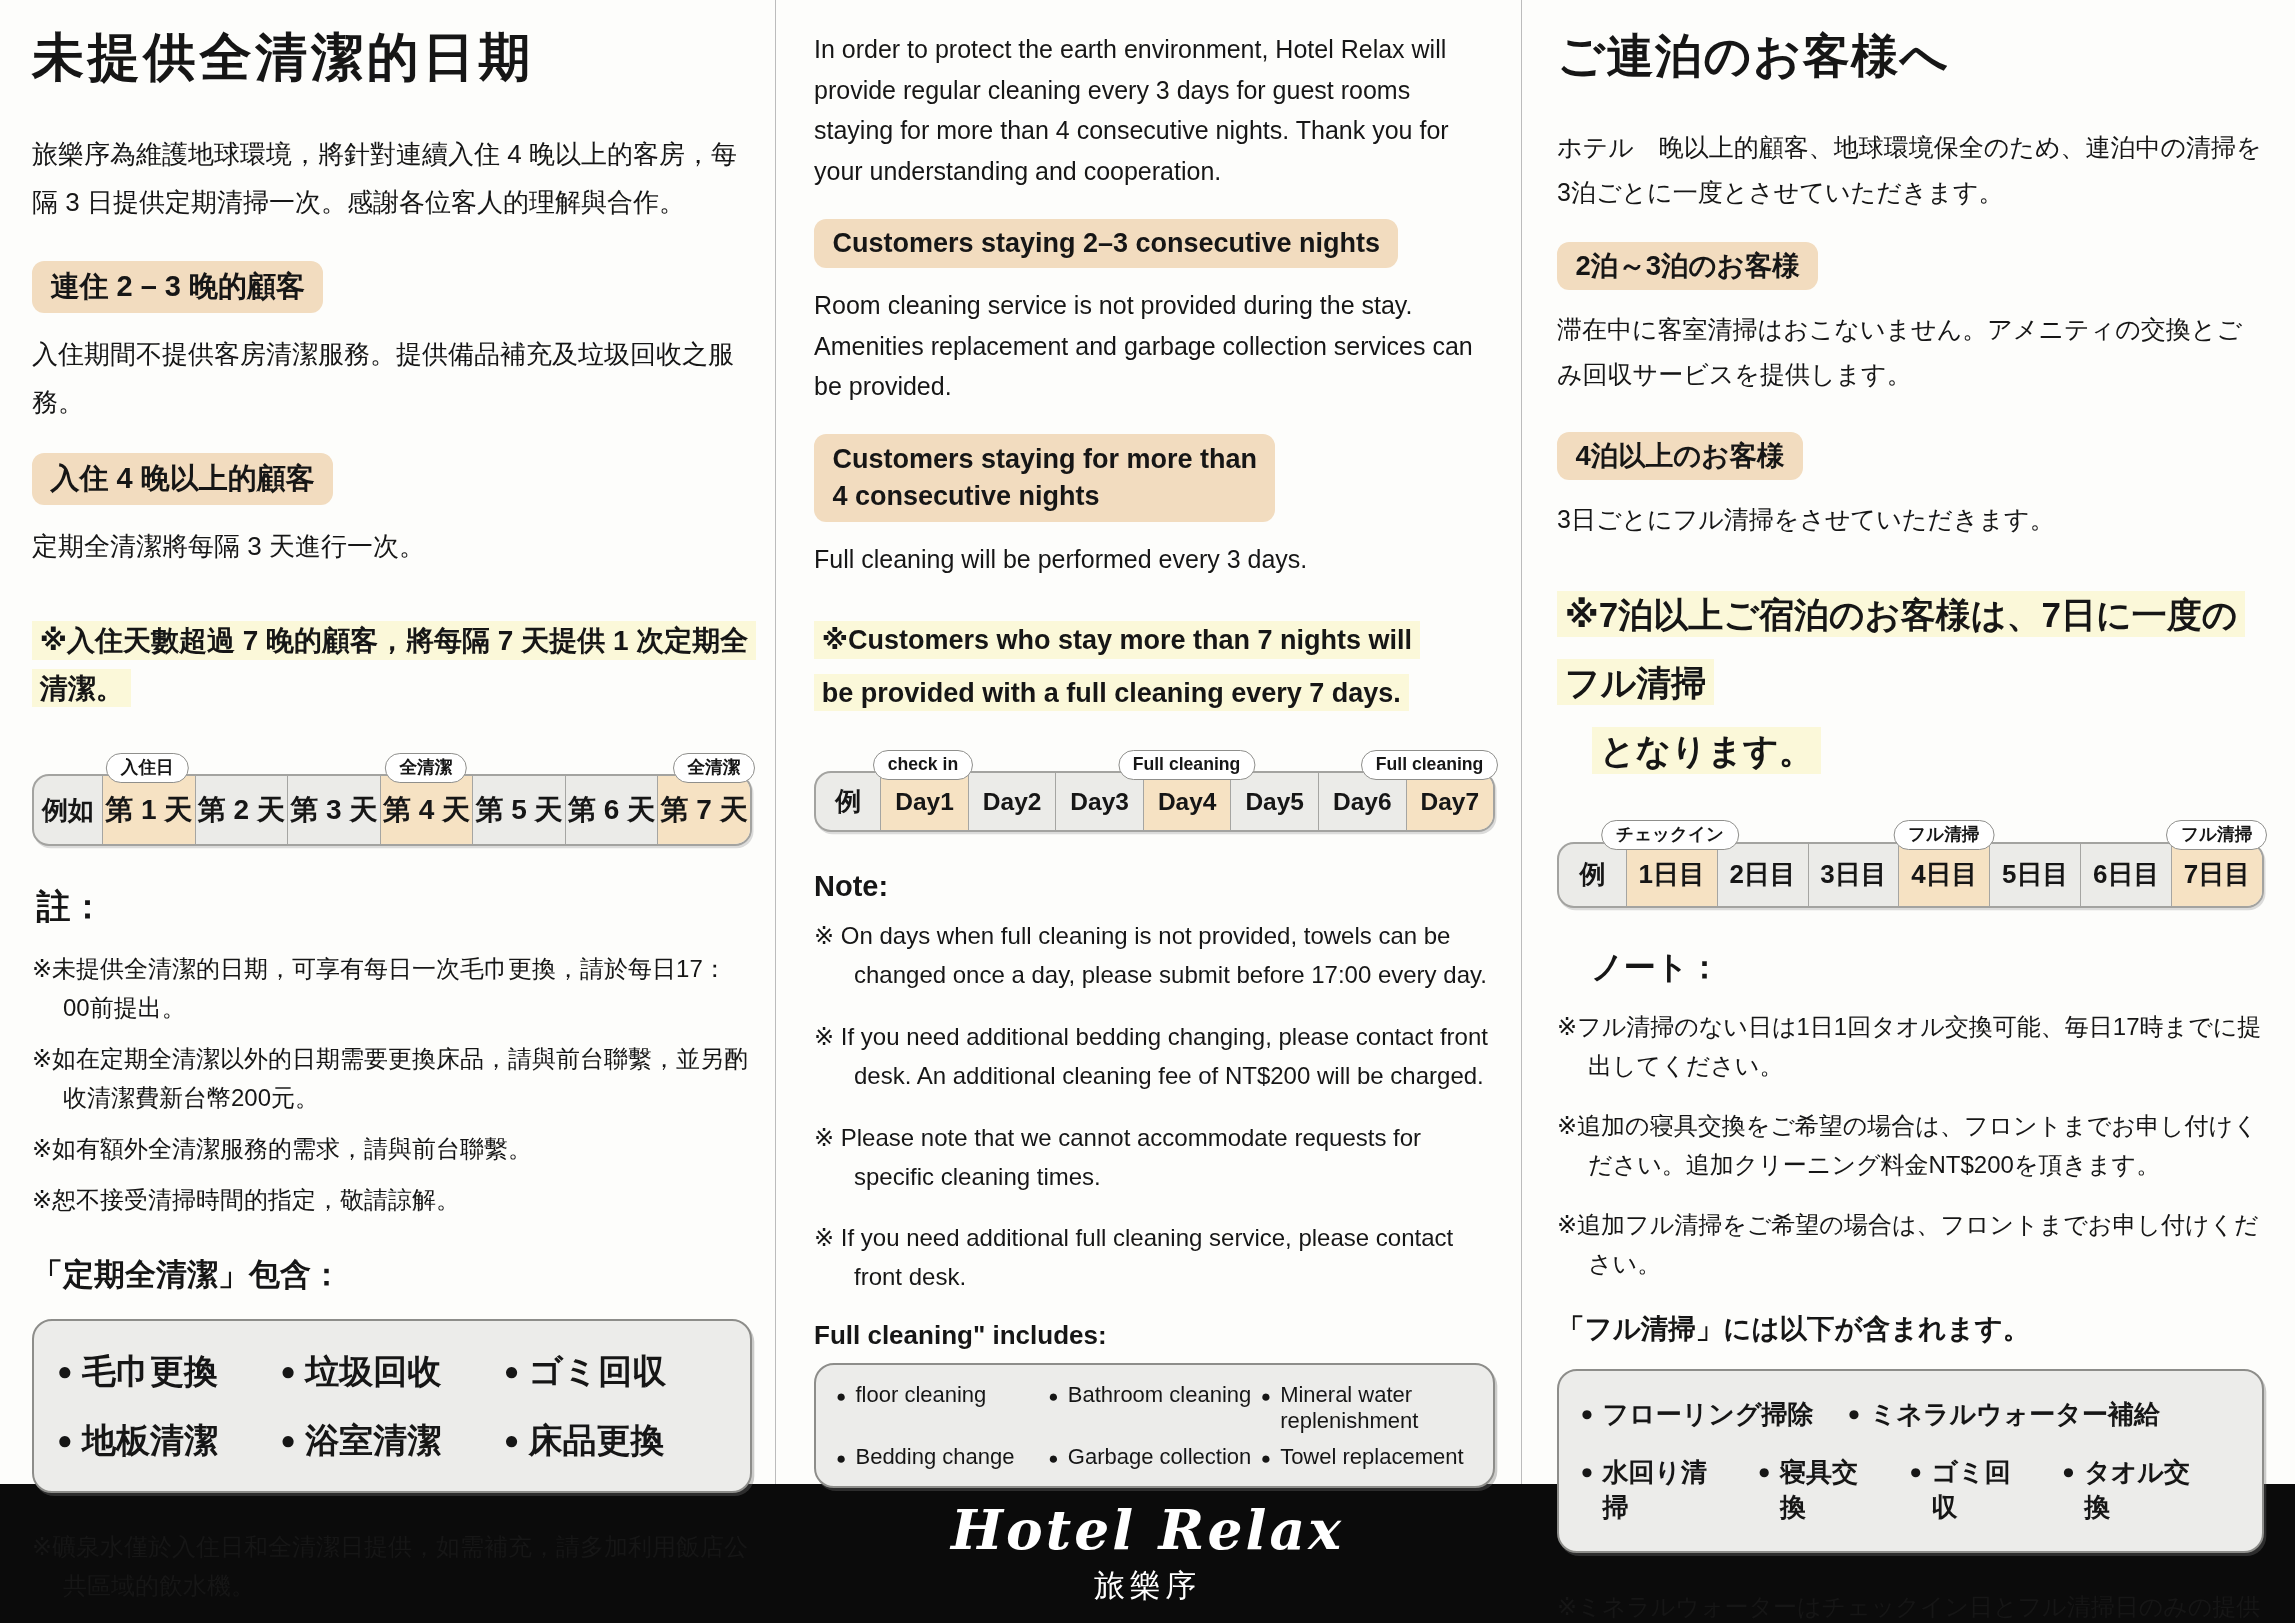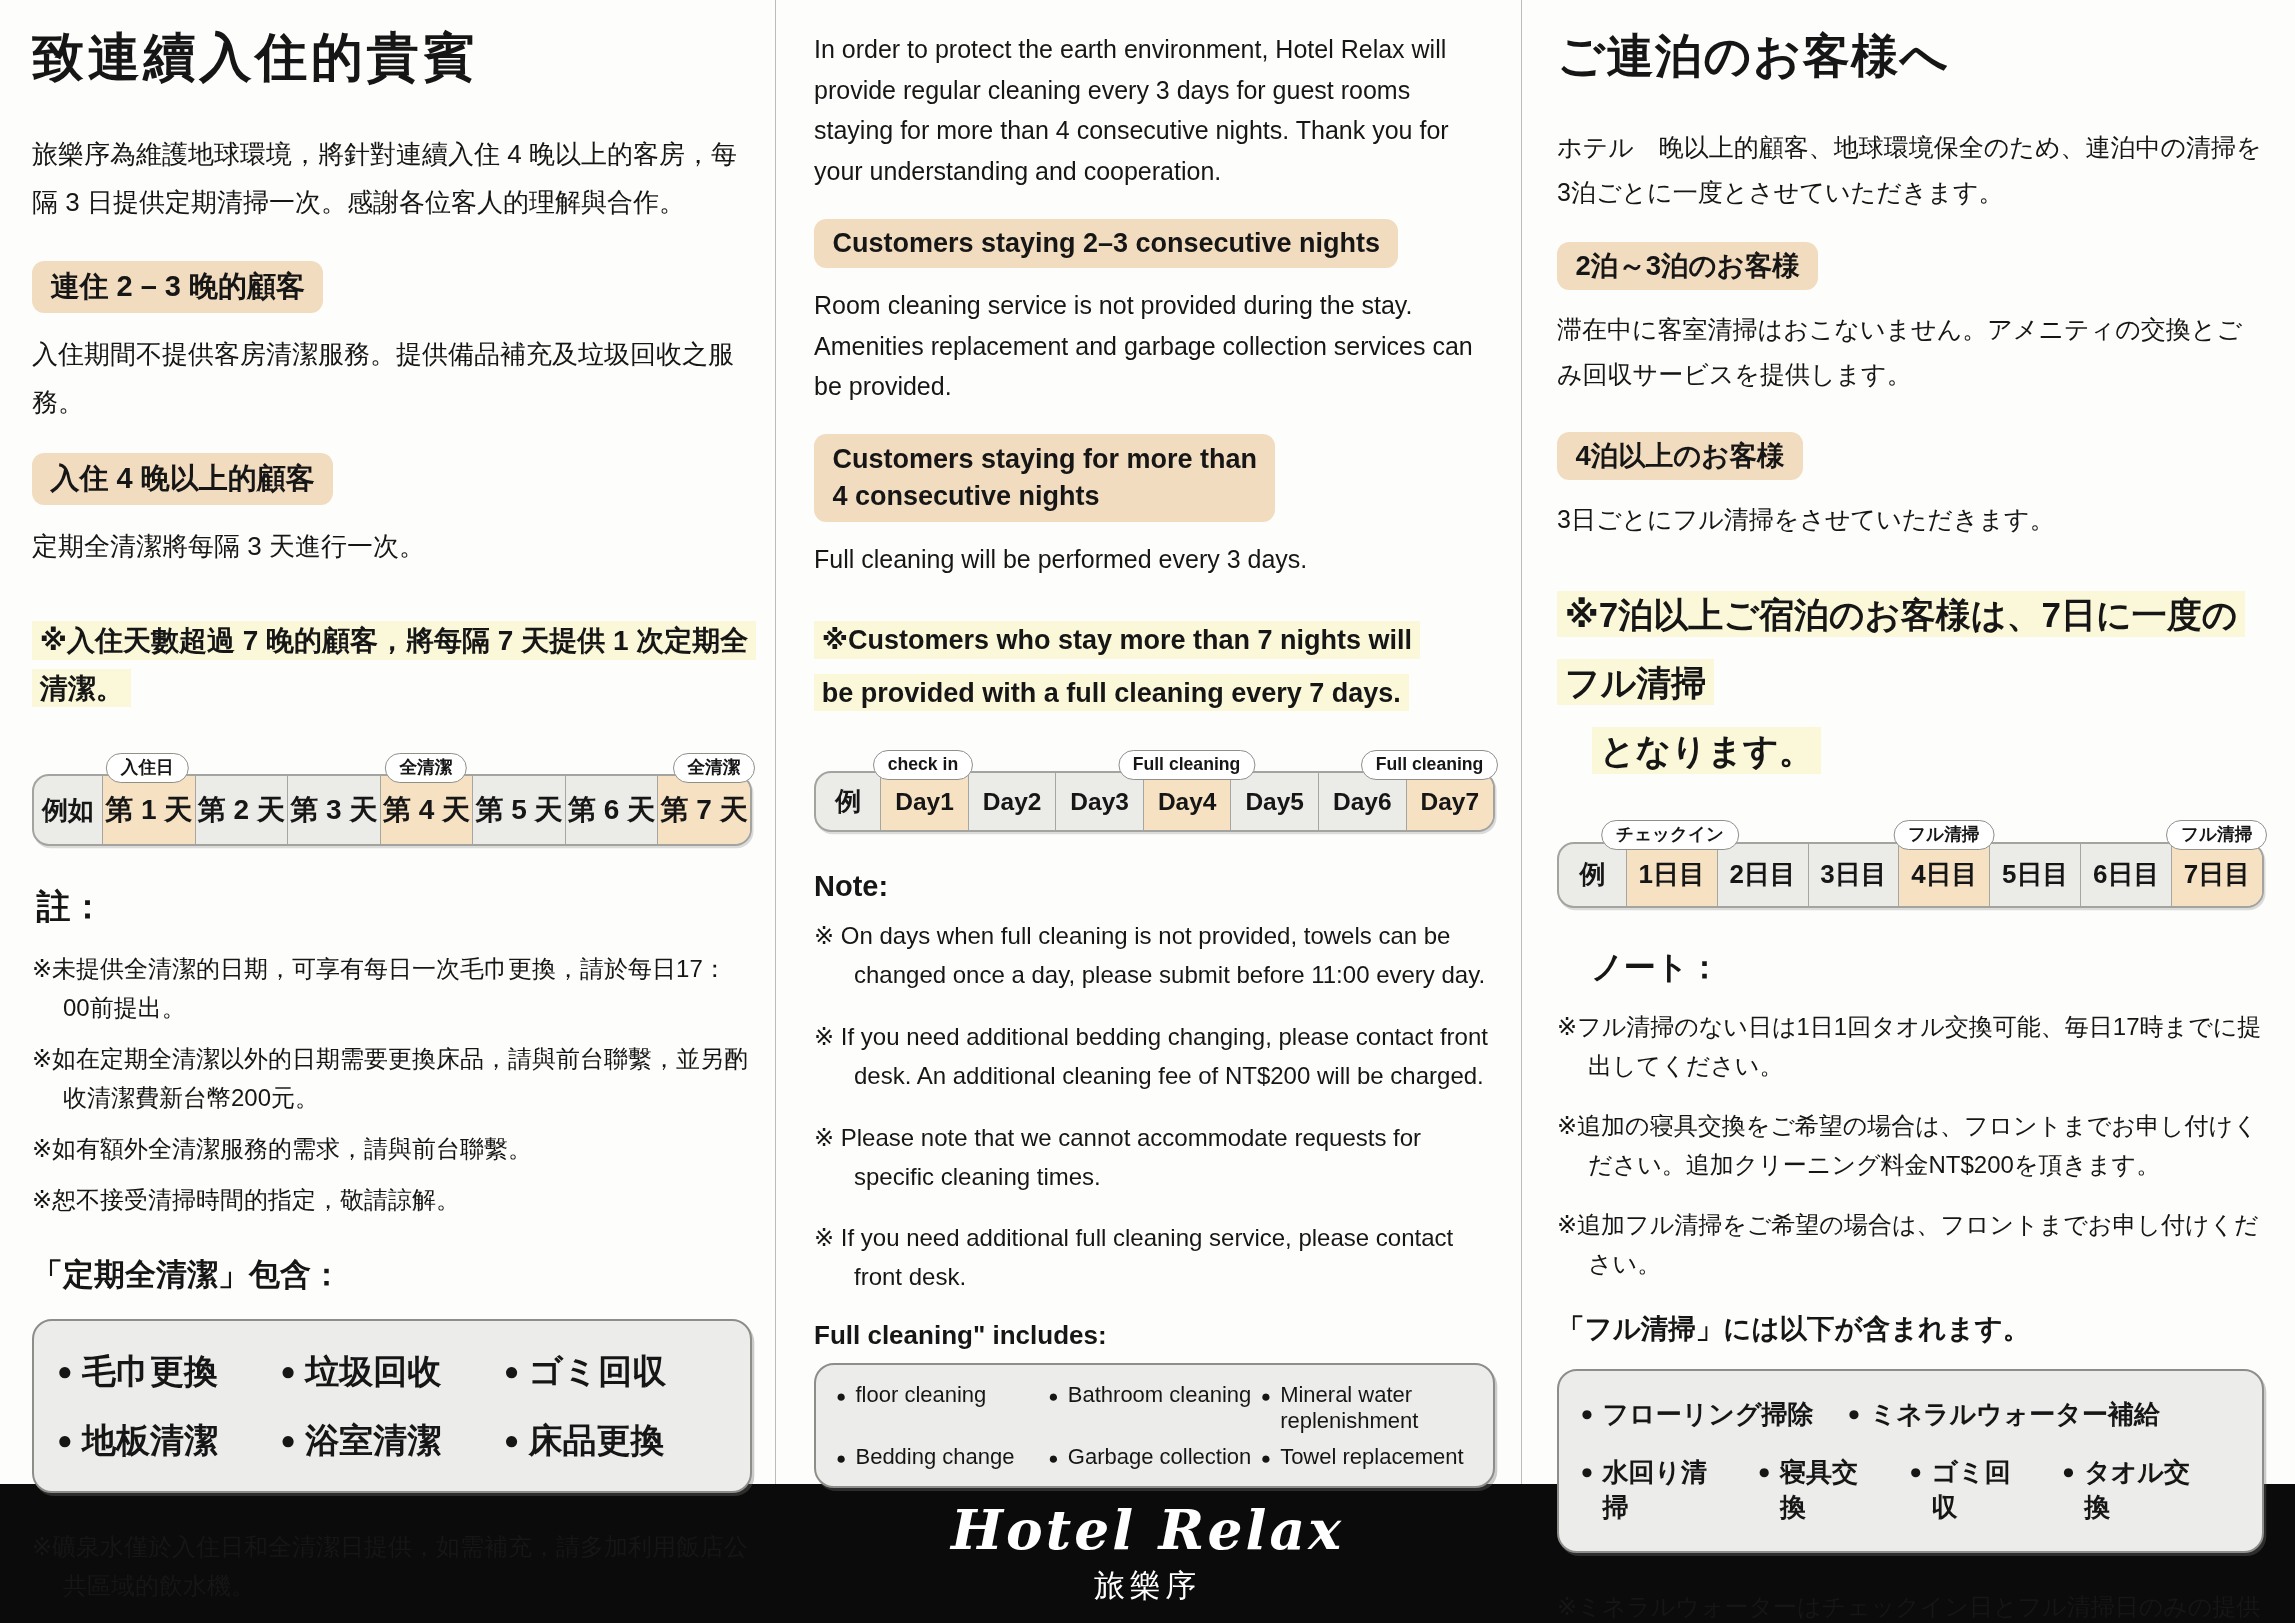--- a/index.html
+++ b/index.html
@@ -147,21 +147,21 @@
     line-height:1.1;
   }
   .brand-cjk { font-size:31px; margin-top:4.6px; letter-spacing:4.6px; }
 </style>
 </head>
 <body>
 
 <div class="content">
 
   <section class="col col-zh">
-    <h1 class="title-zh">致連續入住的貴賓</h1>
+    <h1 class="title-zh">未提供全清潔的日期</h1>
     <p class="body-zh mb-md">旅樂序為維護地球環境，將針對連續入住 4 晚以上的客房，每隔 3 日提供定期清掃一次。感謝各位客人的理解與合作。</p>
 
     <div class="badge badge-zh">連住 2 – 3 晚的顧客</div>
     <p class="body-zh">入住期間不提供客房清潔服務。提供備品補充及垃圾回收之服務。</p>
 
     <div class="badge badge-zh">入住 4 晚以上的顧客</div>
     <p class="body-zh mb-lg">定期全清潔將每隔 3 天進行一次。</p>
 
     <div class="hl-zh"><span class="hl">※入住天數超過 7 晚的顧客，將每隔 7 天提供 1 次定期全清潔。</span></div>
 
@@ -252,21 +252,21 @@
         <span class="dt-cell">Day2</span>
         <span class="dt-cell">Day3</span>
         <span class="dt-cell on">Day4</span>
         <span class="dt-cell">Day5</span>
         <span class="dt-cell">Day6</span>
         <span class="dt-cell on">Day7</span>
       </div>
     </div>
 
     <h2 class="h2-en">Note:</h2>
-    <p class="note note-en">※ On days when full cleaning is not provided, towels can be changed once a day, please submit before 11:00 every day.</p>
+    <p class="note note-en">※ On days when full cleaning is not provided, towels can be changed once a day, please submit before 17:00 every day.</p>
     <p class="note note-en">※ If you need additional bedding changing, please contact front desk. An additional cleaning fee of NT$200 will be charged.</p>
     <p class="note note-en">※ Please note that we cannot accommodate requests for specific cleaning times.</p>
     <p class="note note-en">※ If you need additional full cleaning service, please contact front desk.</p>
 
     <h3 class="h3-en">Full cleaning" includes:</h3>
     <div class="inc-box inc-en">
       <div class="inc-row">
         <span class="inc-item">
             <span class="bullet">●</span>
             <span>floor cleaning</span>

